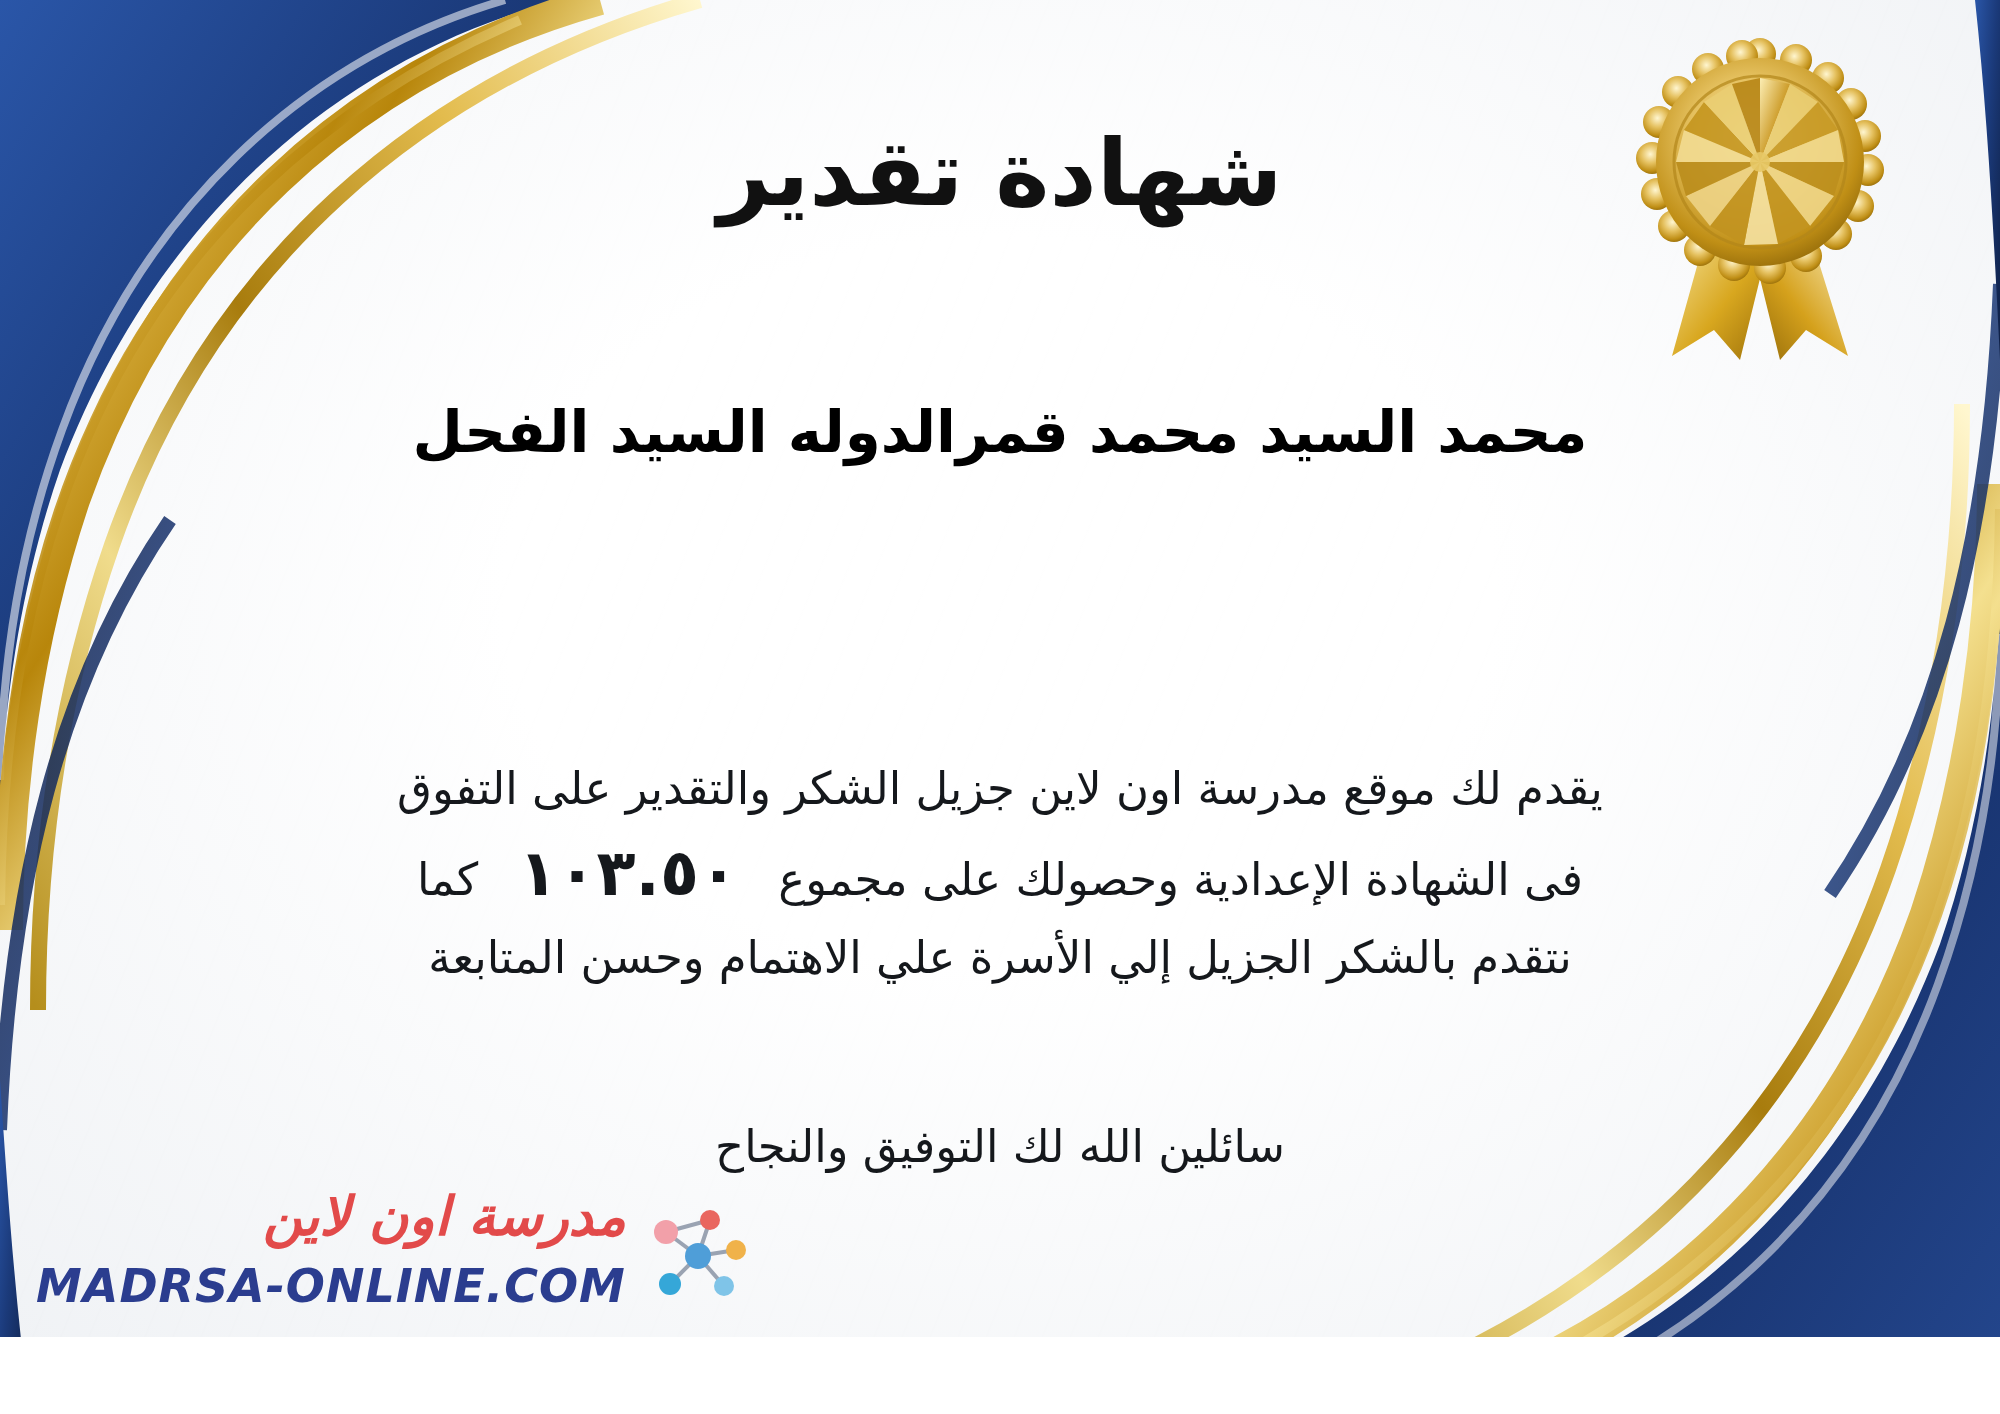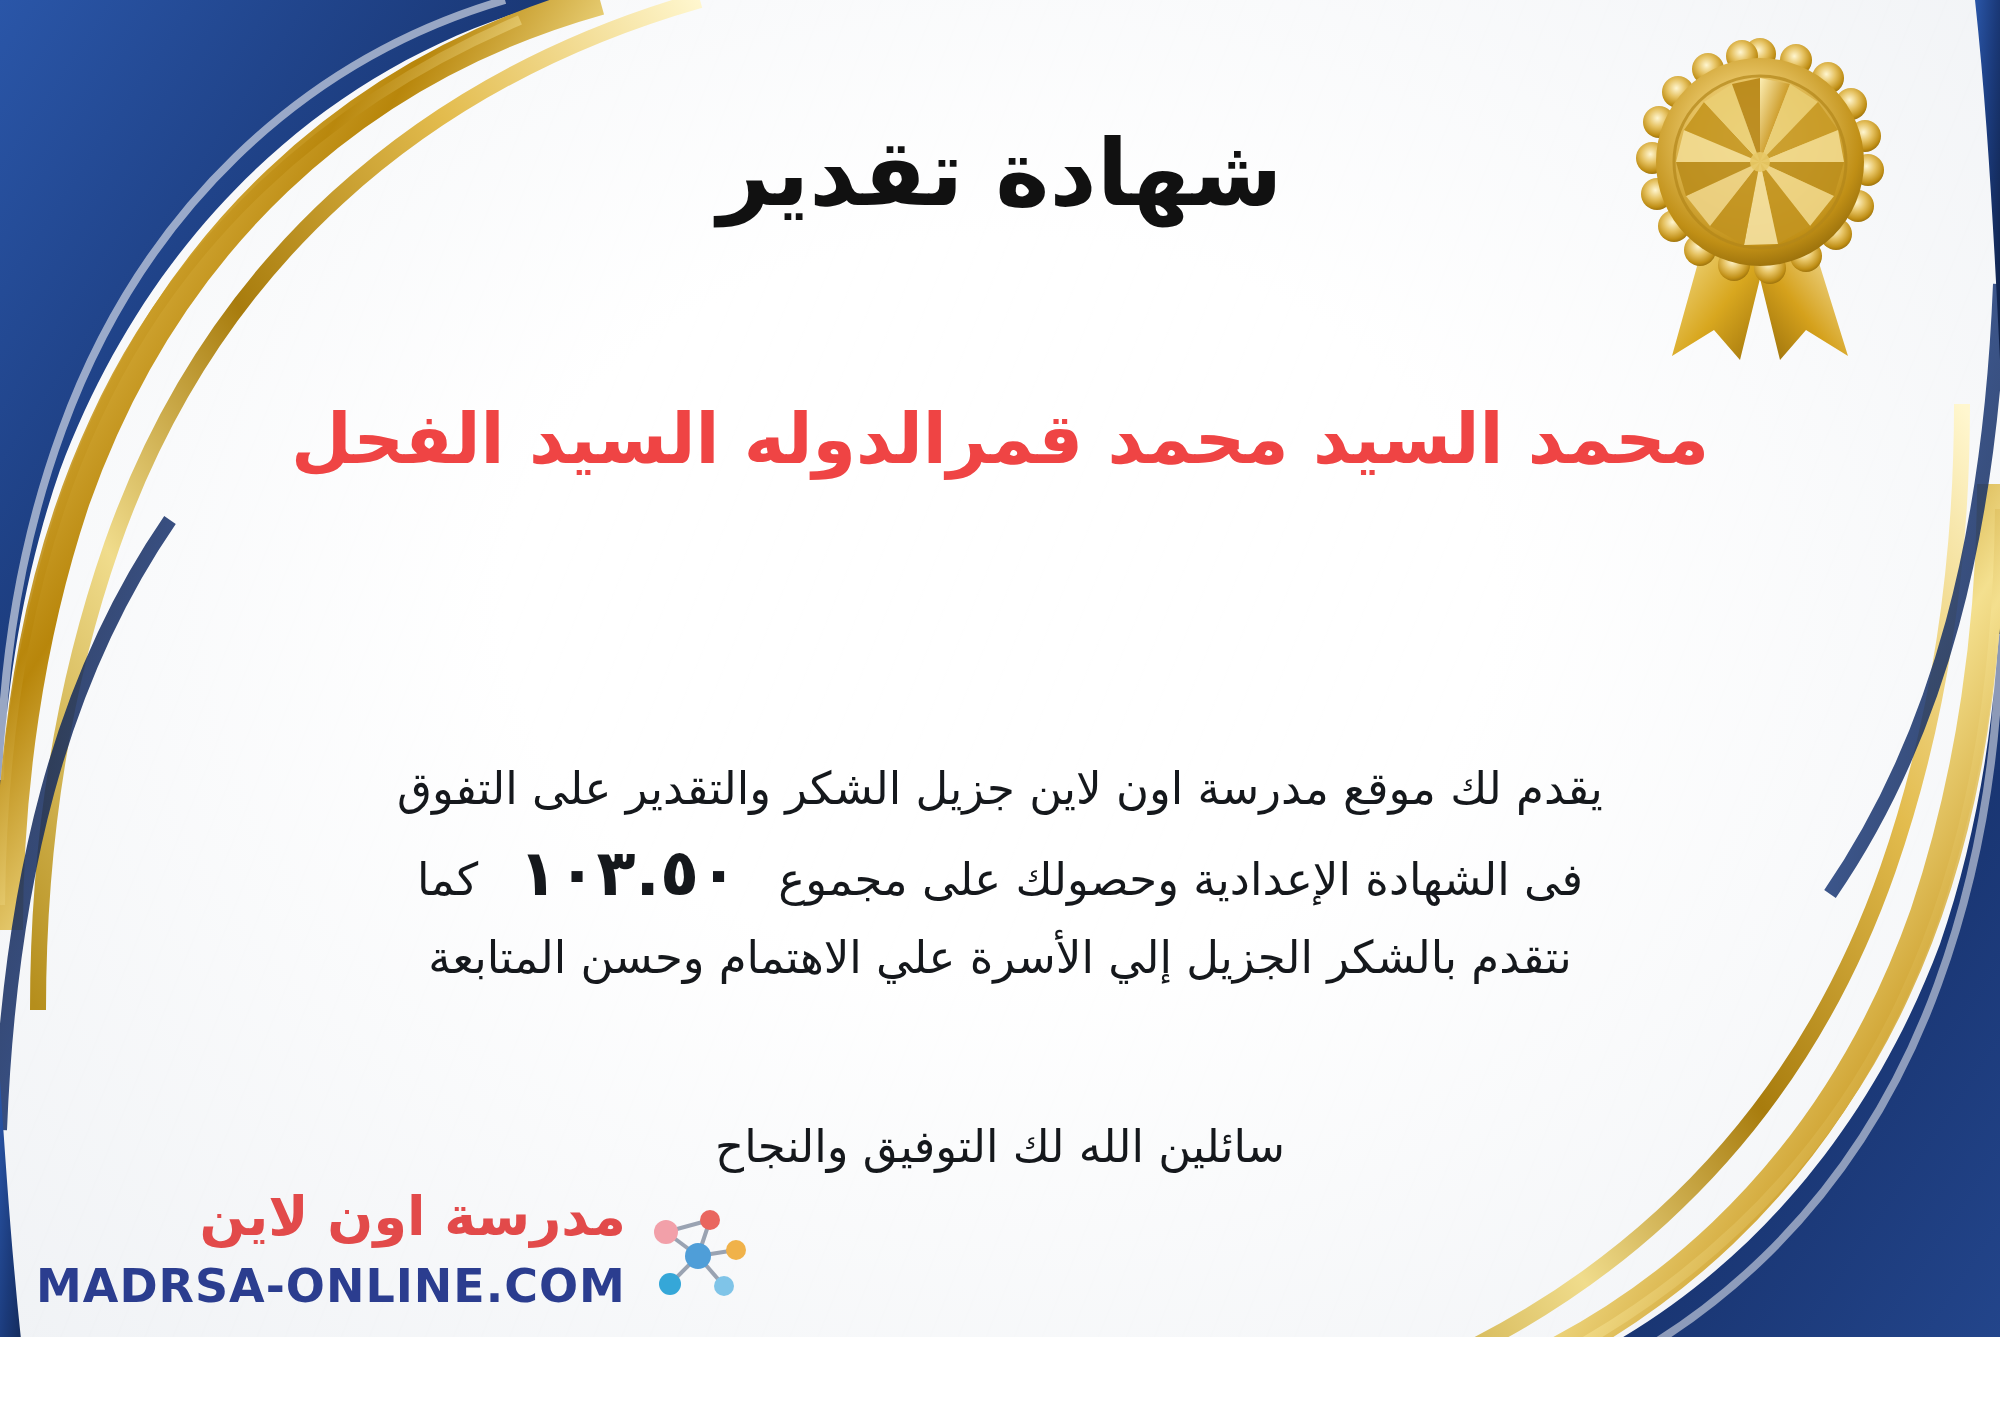--- a/index.html
+++ b/index.html
@@ -73,23 +73,23 @@
     letter-spacing: -1px;
     direction: rtl;
   }
 
   .student-name {
     position: absolute;
     top: 398px;
     left: 120px;
     right: 120px;
     text-align: center;
-    font-size: 70px;
-    font-weight: 700;
-    color: #ef4444;
+    font-size: 58px;
+    font-weight: 700;
+    color: #000000;
     direction: rtl;
   }
 
   .body-text {
     position: absolute;
     top: 735px;
     left: 180px;
     right: 180px;
     text-align: center;
     font-size: 45px;
@@ -123,20 +123,21 @@
   
   .brand {
     position: absolute;
     left: 36px;
     bottom: 28px;
     display: flex;
     flex-direction: row-reverse;
     align-items: center;
     gap: 14px;
     direction: rtl;
+    font-style: italic;
   }
   .brand-text {
     text-align: right;
     direction: rtl;
   }
   .brand-ar {
     font-size: 54px;
     font-weight: 700;
     color: #e24a4a;
     line-height: 1;

